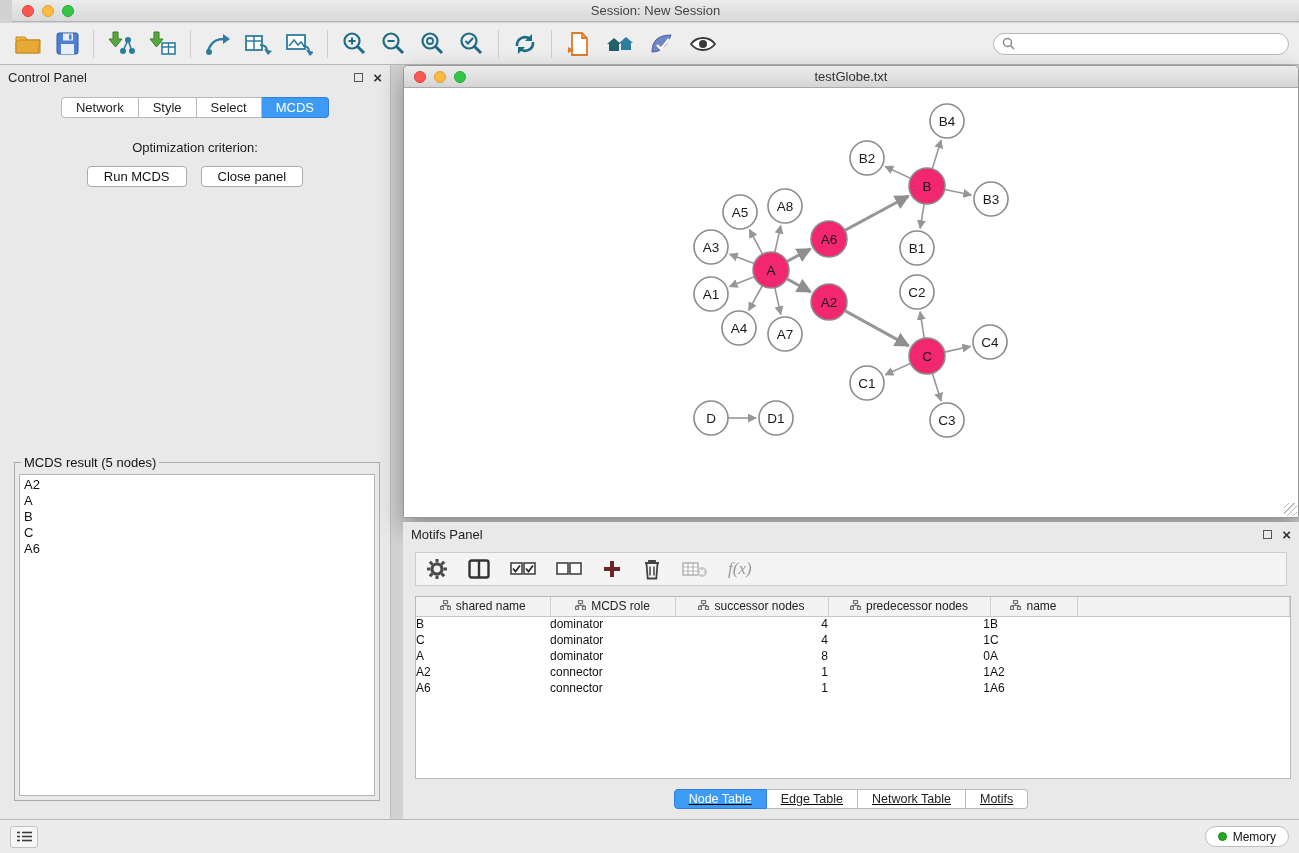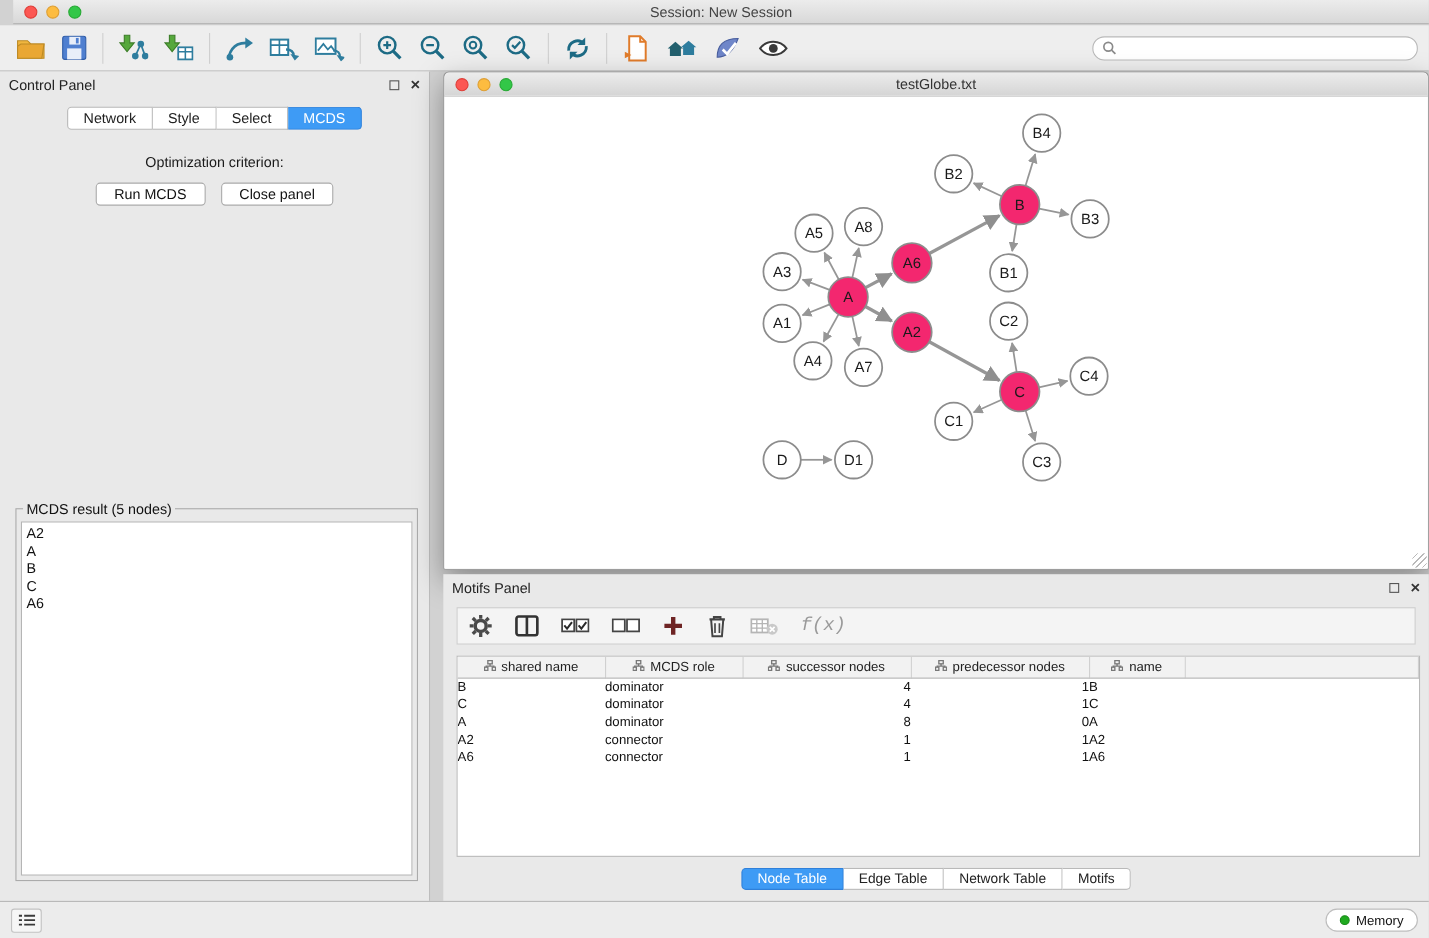--- a/index.html
+++ b/index.html
@@ -68,21 +68,21 @@
     border-radius:5px 5px 0 0; display:flex; align-items:center; position:relative;}
   .net-titlebar .title{ position:absolute; left:0; right:0; text-align:center; font-size:13px; color:#333;}
   .net-canvas { position:absolute; left:0; top:22px; right:0; bottom:0; overflow:hidden; background:#fff;}
   .resize-grip { position:absolute; right:1px; bottom:1px; width:13px; height:13px;
     background:repeating-linear-gradient(135deg, transparent 0 3px, #b9b9b9 3px 4px); }
 
   
   .table-panel { position:absolute; left:403px; top:522px; right:0; bottom:34px; background:#e9e9e9; }
   .tp-toolbar { margin:6px 12px 0 12px; height:34px; background:#f4f4f4; border:1px solid #cdcdcd;
     display:flex; align-items:center; gap:20px; padding:0 10px; }
-  .fx { font-family:Liberation Mono, monospace; font-style:italic; font-size:17px; color:#9a9a9a; }
+  .fx { font-family:Liberation Serif, serif; font-style:italic; font-size:17px; color:#9a9a9a; }
   .tp-tablewrap { position:absolute; left:12px; right:8px; top:74px; bottom:40px; background:#fff;
     border:1px solid #b9b9b9; overflow:hidden; }
   table.datatable { border-collapse:collapse; width:100%; table-layout:fixed; }
   table.datatable th { background:#f2f2f2; border-right:1px solid #d0d0d0; border-bottom:1px solid #c6c6c6;
     font-weight:normal; font-size:12px; color:#222; height:19px; }
   table.datatable th .hcell{ display:flex; align-items:center; justify-content:center; gap:5px;}
   table.datatable td { font-size:12px; color:#111; height:16px; padding:0; white-space:nowrap; overflow:hidden;}
   td.al { padding-left:10px; } td.al2 { padding-left:14px; }
   td.ar { text-align:right; padding-right:18px; } td.ar2 { text-align:right; padding-right:52px; }
   .tp-tabs { position:absolute; left:0; right:0; bottom:10px; display:flex; justify-content:center; }
@@ -589,21 +589,21 @@
             <td class="al">A6</td>
             <td class="al2">connector</td>
             <td class="ar">1</td>
             <td class="ar2">1</td>
             <td class="al2">A6</td>
             <td></td>
           </tr>
         </tbody>
     </table>
   </div>
-  <div class="tp-tabs seg-bar" id="table-tabs" style="margin-top:16px;">
+  <div class="tp-tabs seg-bar" id="table-tabs" style="margin-top:16px;text-decoration:underline;">
       <div class="seg active">Node Table</div>
       <div class="seg">Edge Table</div>
       <div class="seg">Network Table</div>
       <div class="seg">Motifs</div>
     </div>
 </div>
 
 <div class="statusbar">
   <span class="icon-btn" style="width:28px;height:22px;background:#f6f6f6;border:1px solid #c2c2c2;border-radius:3px;">
     <svg width="15" height="11" viewBox="0 0 15 11">

